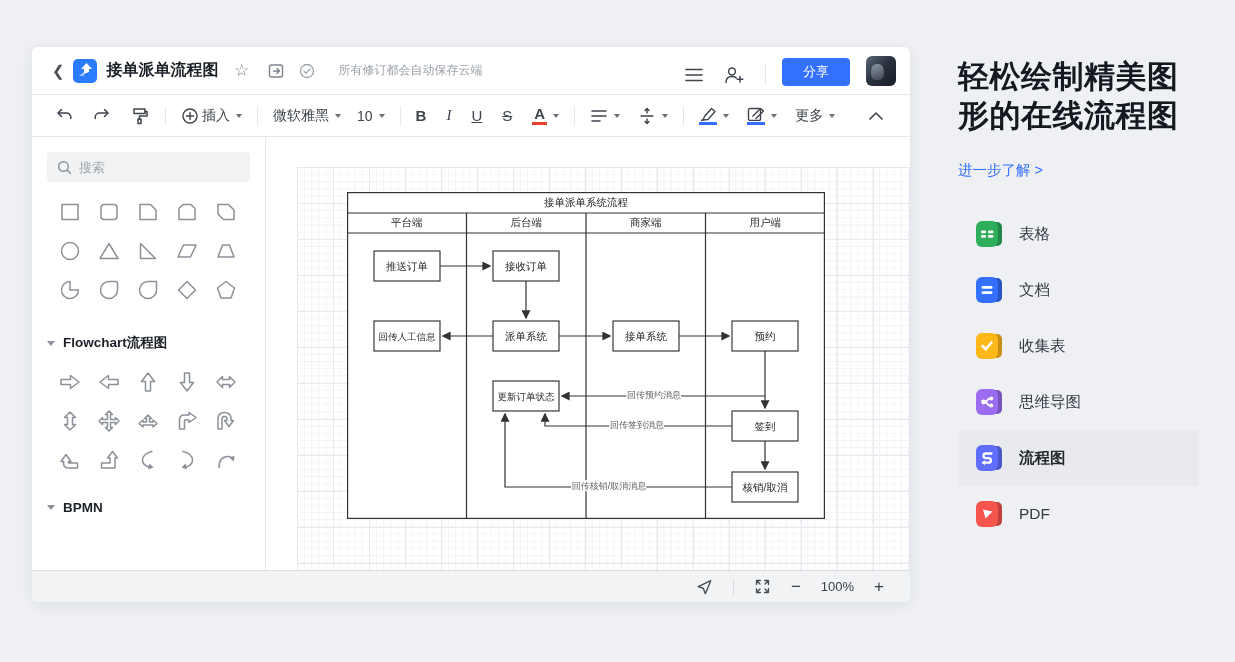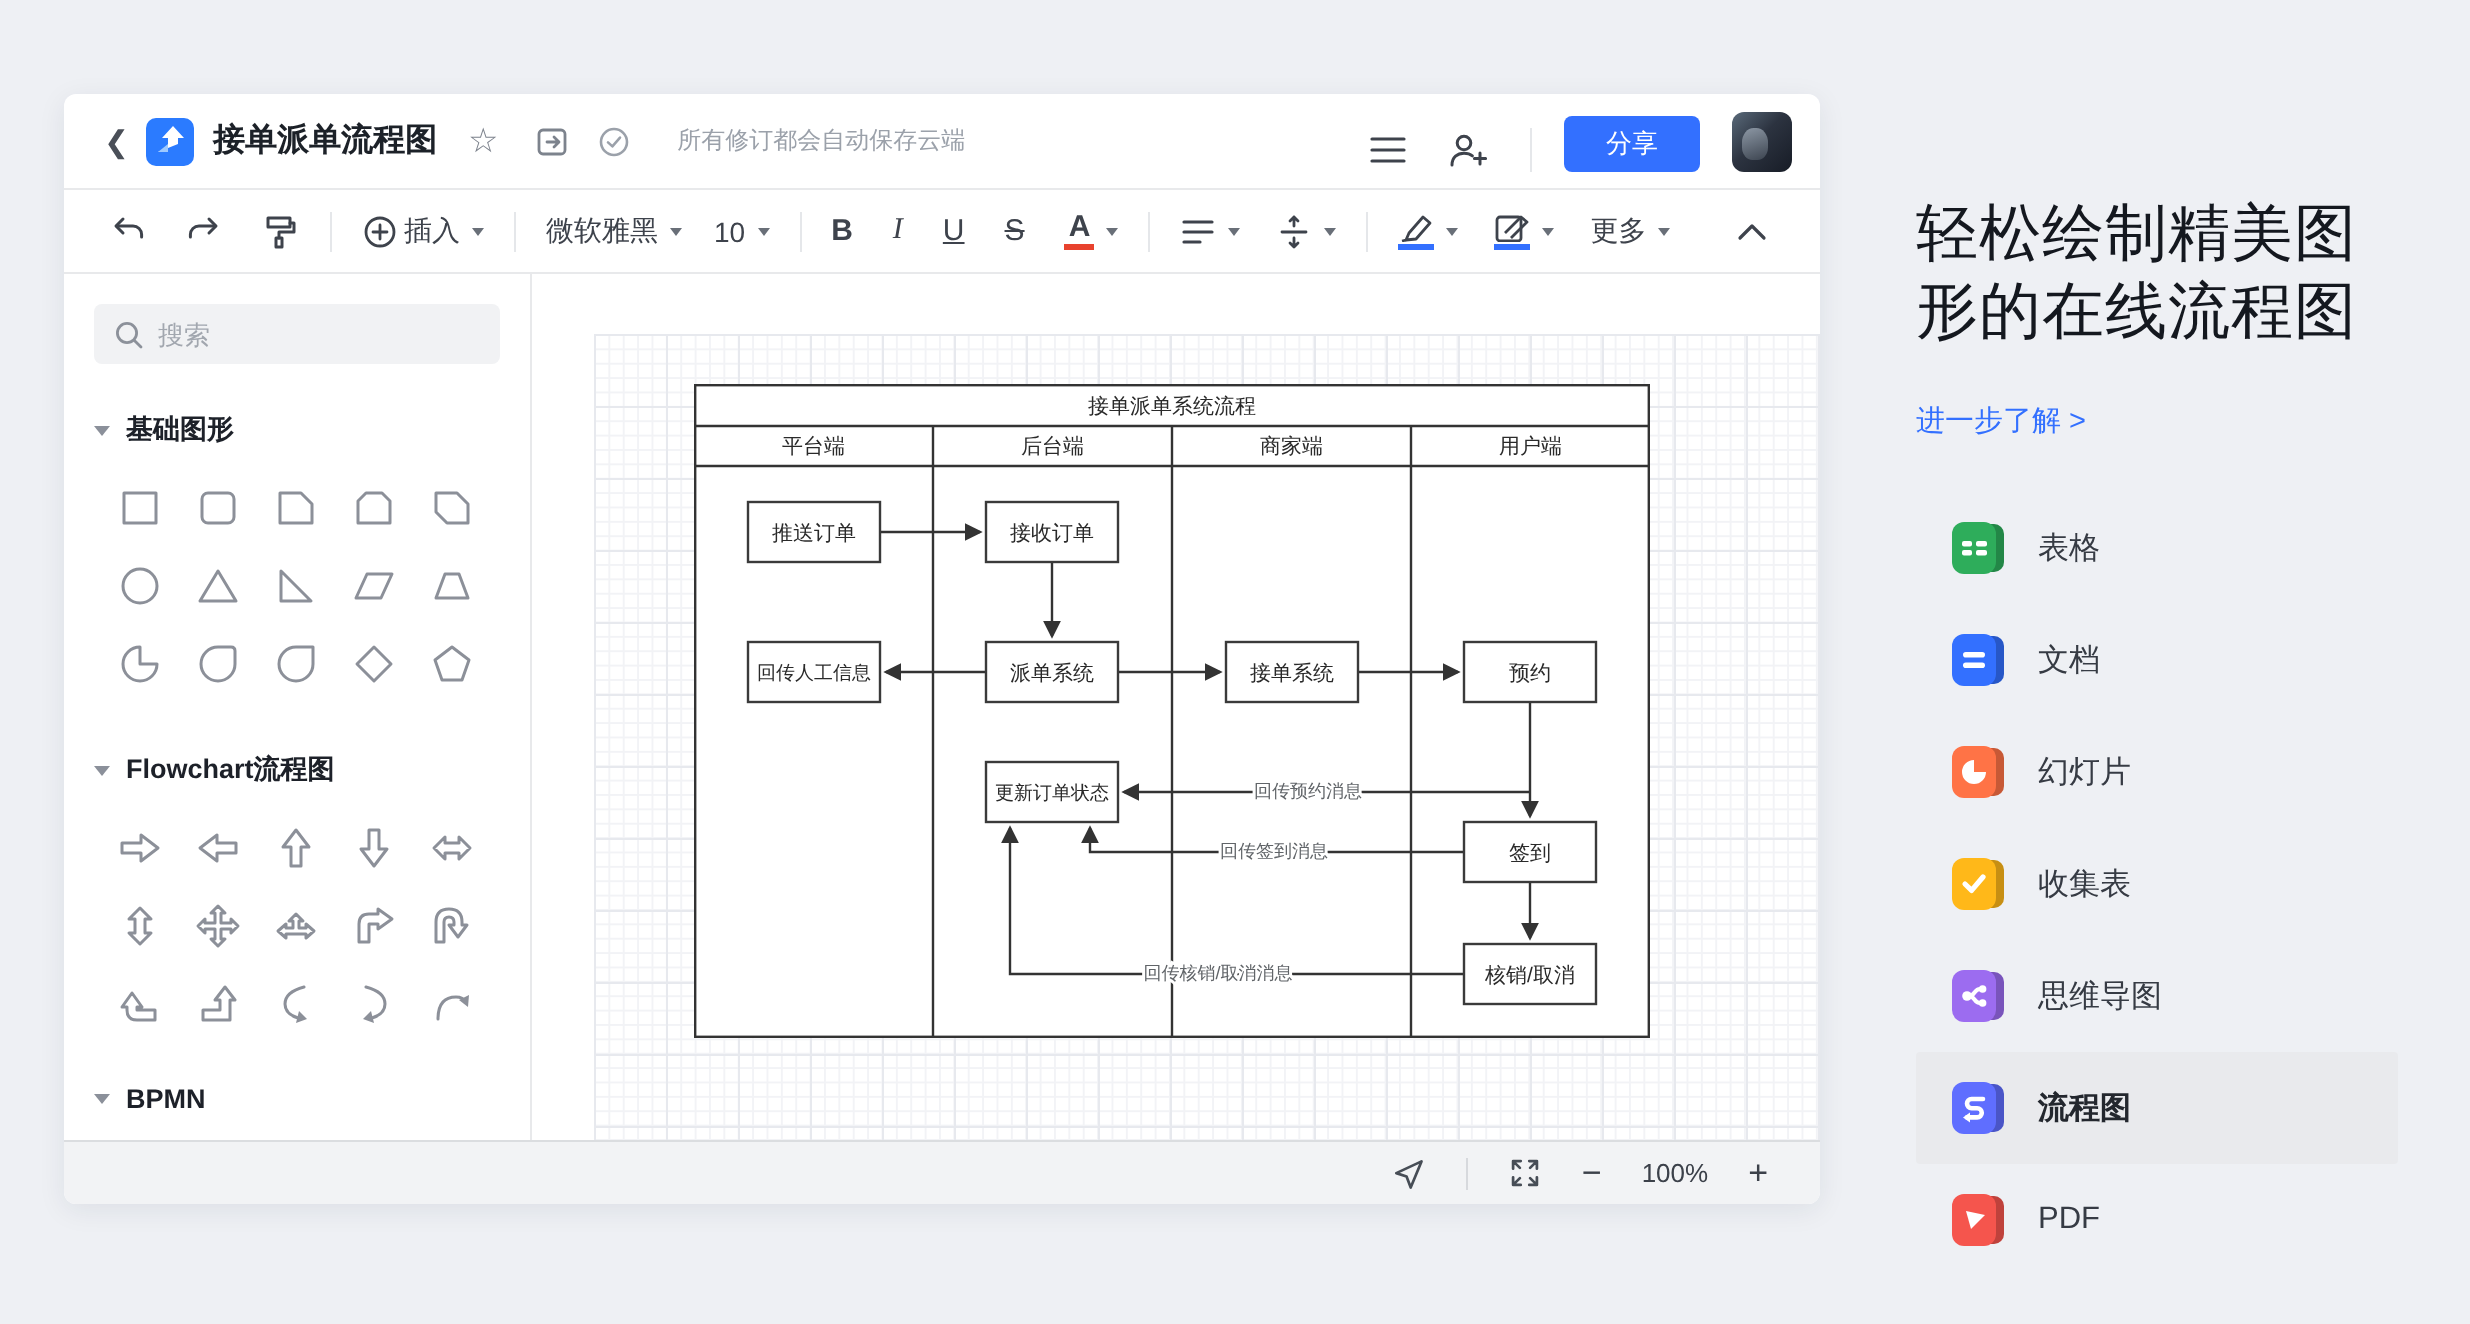--- a/index.html
+++ b/index.html
@@ -80,21 +80,21 @@
   .pool path.edge, .pool line.frame { stroke:#333; stroke-width:1.2; fill:none; }
   
   .statusbar { height:32px; background:#f2f3f5; border-top:1px solid #dbdde0; display:flex; align-items:center;
     justify-content:flex-end; padding-right:26px; gap:20px; color:#474d56; flex:none; }
   .sb-ico { display:flex; align-items:center; cursor:pointer; }
   .sb-div { width:1px; height:16px; background:#d7d9dd; }
   .zoom-val { font-size:13px; color:#3c414a; }
   .sb-minus,.sb-plus { font-size:17px; color:#3c414a; cursor:pointer; line-height:1; }
   
   .promo { width:277px; margin-left:48px; padding-top:10px; flex:none; }
-  .promo h1 { font-size:31px; line-height:39px; font-weight:400; color:#14181f; letter-spacing:.5px;margin-top:40px; }
+  .promo h1 { font-size:31px; line-height:39px; font-weight:700; color:#14181f; letter-spacing:.5px; }
   .learn { display:inline-block; margin-top:26px; color:#3370ff; font-size:14.5px; text-decoration:none; }
   .plist { margin-top:26px; }
   .prow { display:flex; align-items:center; gap:15px; height:56px; padding-left:16px; width:241px; cursor:pointer; }
   .prow.active { background:#e9eaed; border-radius:2px; }
   .prow .plabel { font-size:15.5px; color:#363b44; }
   .prow.active .plabel { color:#23272e; font-weight:600; }
   .picon { width:30px; height:28px; flex:none; }
 </style>
 </head>
 <body>
@@ -242,24 +242,20 @@
   <div class="middle">
     <div class="sbar">
       <div class="search">
         <svg width="15" height="15" viewBox="0 0 15 15" fill="none" stroke="#8c919a" stroke-width="1.4" stroke-linecap="round">
           <circle cx="6.5" cy="6.5" r="4.8"></circle>
             <path d="M10.2 10.2 L13.5 13.5"></path>
         </svg>
         <input type="text" placeholder="搜索" style="">
       </div>
 
-      <div class="sec-h m1">
-        <span class="sec-caret"></span>
-        <span>基础图形</span>
-      </div>
       <div class="shape-grid g1">
         <span class="cell">
             <svg width="24" height="24" viewBox="0 0 24 24">
               <rect x="4" y="4.5" width="16" height="15"></rect>
             </svg>
           </span>
         <span class="cell">
             <svg width="24" height="24" viewBox="0 0 24 24">
               <rect x="4" y="4.5" width="16" height="15" rx="3"></rect>
             </svg>
@@ -544,29 +540,20 @@
         <rect x="9" y="2" width="19" height="24" rx="5" fill="#3370ff"></rect>
           <rect x="9" y="2" width="19" height="24" rx="5" fill="rgba(0,0,0,.22)"></rect>
         <rect x="2" y="1" width="22" height="26" rx="6" fill="#3370ff"></rect>
         <rect x="7.5" y="10" width="11" height="2.8" rx="1.4" fill="#fff"></rect>
           <rect x="7.5" y="15.2" width="11" height="2.8" rx="1.4" fill="#fff"></rect>
       </svg>
       <span class="plabel">文档</span>
     </div>
     <div class="prow">
       <svg class="picon" viewBox="0 0 30 28">
-        <rect x="9" y="2" width="19" height="24" rx="5" fill="#ff7346"></rect>
-          <rect x="9" y="2" width="19" height="24" rx="5" fill="rgba(0,0,0,.22)"></rect>
-        <rect x="2" y="1" width="22" height="26" rx="6" fill="#ff7346"></rect>
-        <path d="M13 14 L13 8 A6 6 0 1 0 19 14 Z" fill="#fff"></path>
-      </svg>
-      <span class="plabel">幻灯片</span>
-    </div>
-    <div class="prow">
-      <svg class="picon" viewBox="0 0 30 28">
         <rect x="9" y="2" width="19" height="24" rx="5" fill="#ffb819"></rect>
           <rect x="9" y="2" width="19" height="24" rx="5" fill="rgba(0,0,0,.22)"></rect>
         <rect x="2" y="1" width="22" height="26" rx="6" fill="#ffb819"></rect>
         <path d="M8.5 14 L11.8 17.2 L17.5 10.5" fill="none" stroke="#fff" stroke-width="2.6" stroke-linecap="round" stroke-linejoin="round"></path>
       </svg>
       <span class="plabel">收集表</span>
     </div>
     <div class="prow">
       <svg class="picon" viewBox="0 0 30 28">
         <rect x="9" y="2" width="19" height="24" rx="5" fill="#9c6cf0"></rect>

